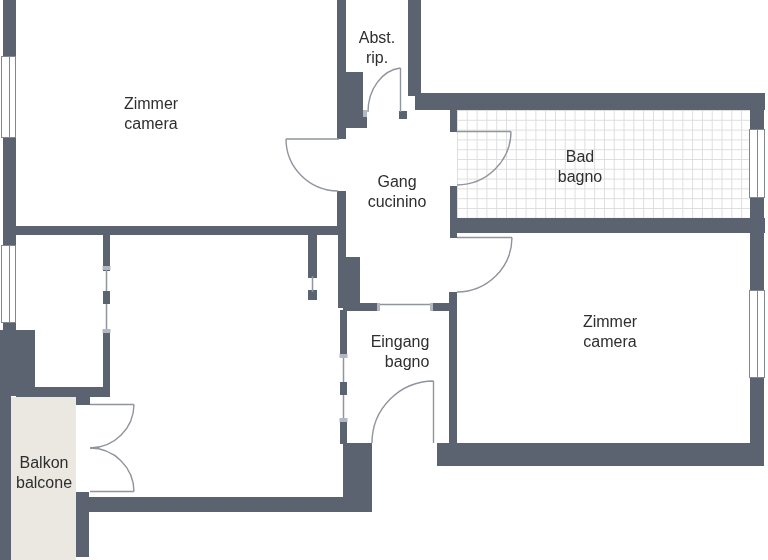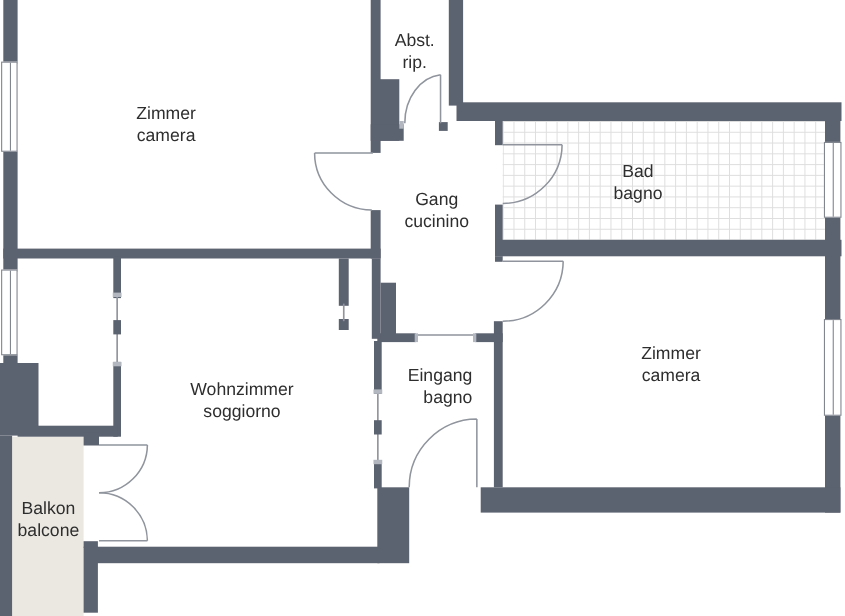--- a/index.html
+++ b/index.html
@@ -123,24 +123,20 @@
     <span>rip.</span>
   </div>
   <div class="label" style="left:397px;top:192px;">
     <span>Gang</span>
     <span>cucinino</span>
   </div>
   <div class="label" style="left:580px;top:167px;">
     <span>Bad</span>
     <span>bagno</span>
   </div>
-  <div class="label" style="left:220px;top:365px;">
-    <span>Wohnzimmer</span>
-    <span>soggiorno</span>
-  </div>
   <div class="label" style="left:400px;top:352px;text-align:right;">
     <span>Eingang</span>
     <span>bagno</span>
   </div>
   <div class="label" style="left:610px;top:332px;">
     <span>Zimmer</span>
     <span>camera</span>
   </div>
   <div class="label" style="left:44px;top:473px;">
     <span>Balkon</span>

